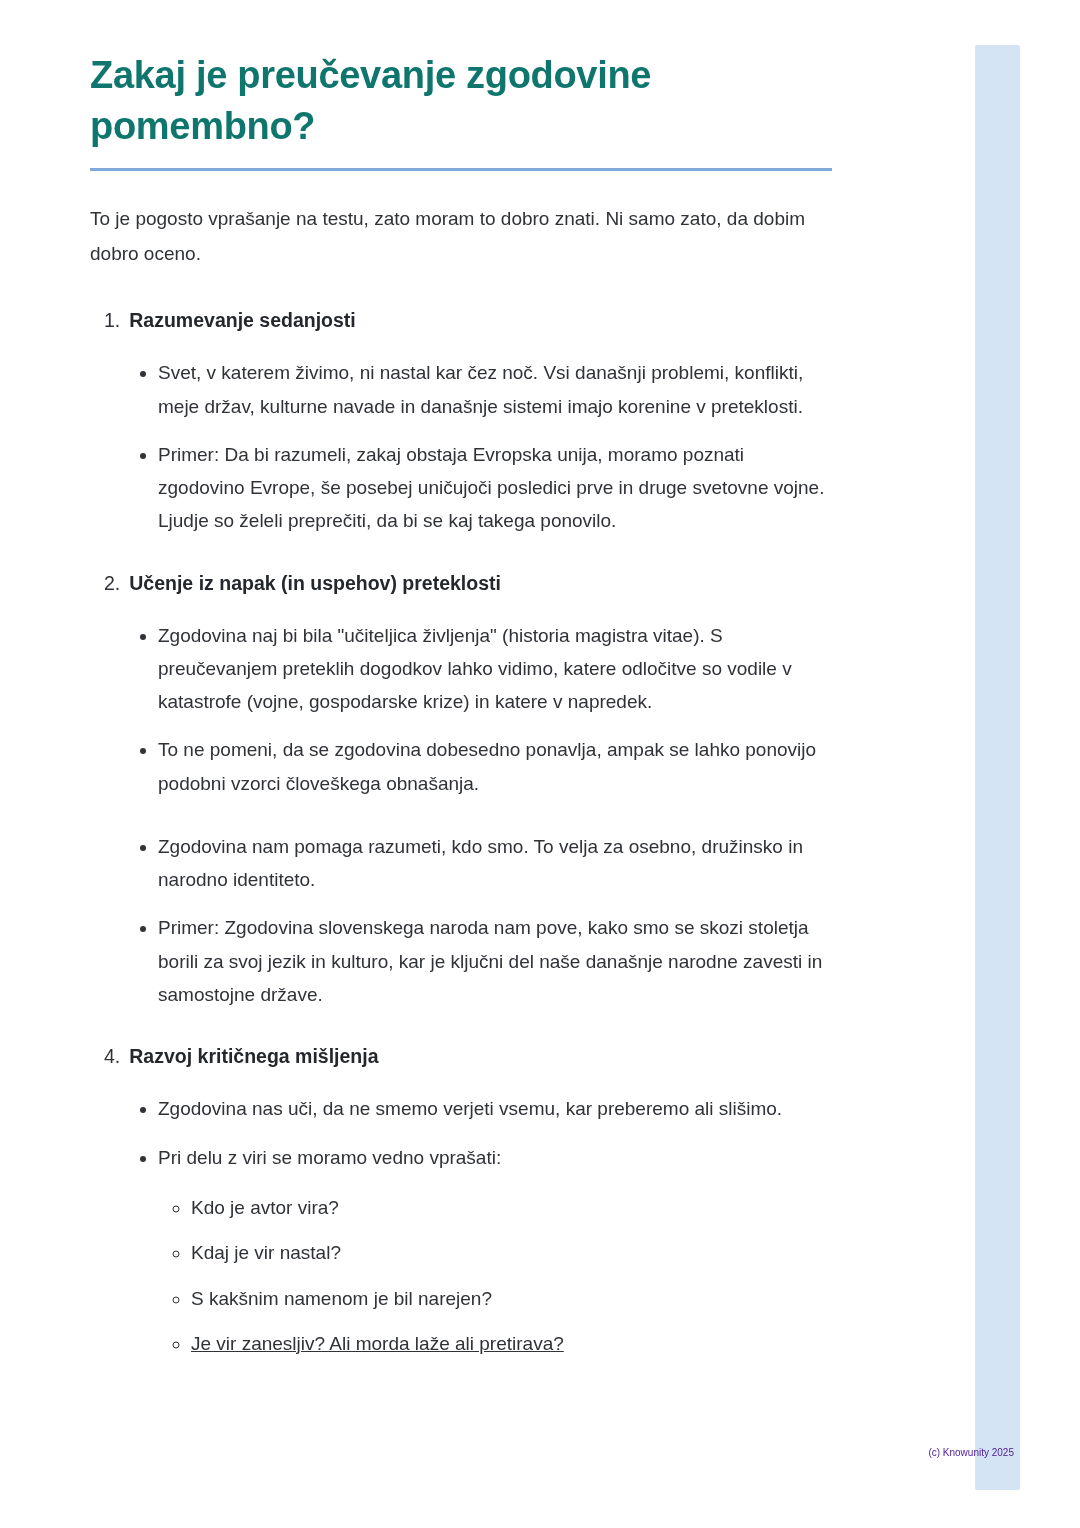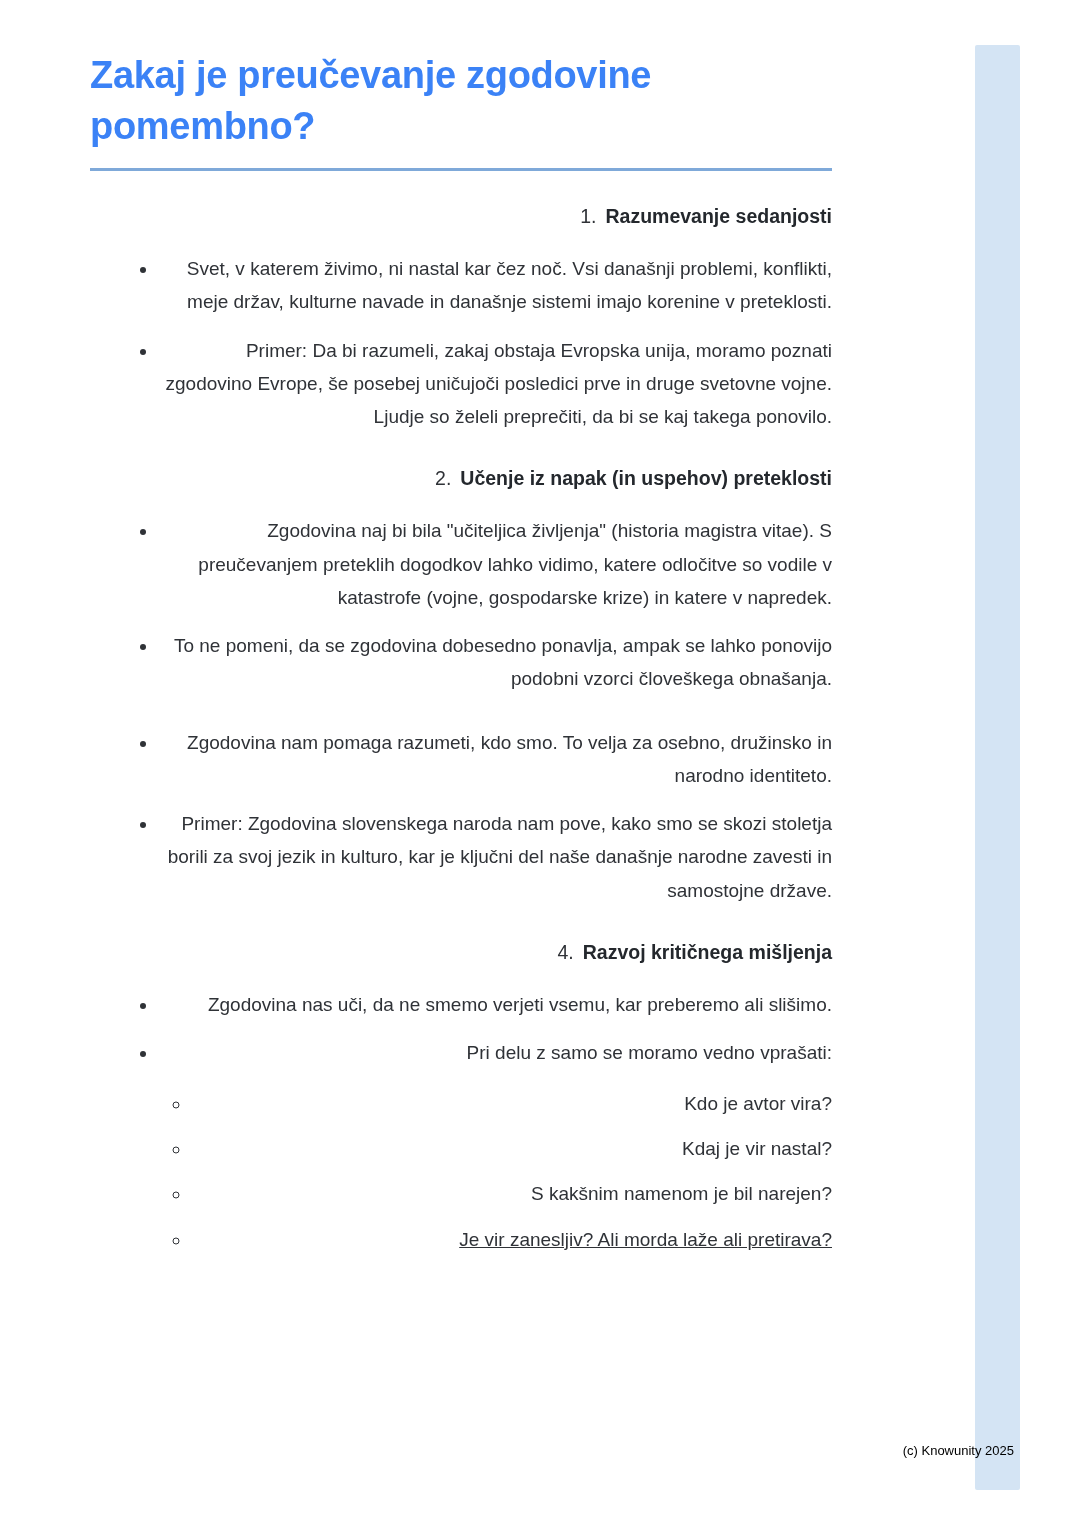--- a/index.html
+++ b/index.html
@@ -28,37 +28,36 @@
     left: 90px;
     top: 50px;
     width: 742px;
     z-index: 1;
   }
   h1.page-title {
     margin: 0;
     font-size: 38px;
     font-weight: 700;
     line-height: 1.34;
-    color: #3b82f6;
+    color: #0f766e;
     letter-spacing: -0.3px;
   }
   .title-rule {
     height: 3px;
     background: #7fa9d9;
     border: none;
     margin: 16px 0 30px 0;
   }
   .intro {
     font-size: 19px;
     line-height: 1.85;
     margin: 0 0 34px 0;
   }
   .section {
     margin-bottom: 30px;
-    text-align: right;
   }
   .section-heading {
     font-size: 19.5px;
     line-height: 1.6;
     padding-left: 14px;
     margin-bottom: 20px;
   }
   .section-heading .num {
     display: inline-block;
     margin-right: 9px;
@@ -93,35 +92,36 @@
   }
   ul.sub-list > li:last-child {
     margin-bottom: 0;
     text-decoration: underline;
   }
   .it { }
   .footer-credit {
     position: absolute;
     right: 66px;
     bottom: 70px;
-    font-size: 13px;
-    color: #000000;
+    font-size: 10px;
+    color: #4c1d95;
     z-index: 2;
   }
 </style>
 </head>
 <body>
 
 <div class="side-strip"></div>
 
 <div class="content">
 
   <h1 class="page-title">Zakaj je preučevanje zgodovine pomembno?</h1>
   <hr class="title-rule">
 
+  <p class="intro">To je pogosto vprašanje na testu, zato moram to dobro znati. Ni samo zato, da dobim dobro oceno.</p>
 
   <div class="section">
     <div class="section-heading">
       <span class="num">1.</span><span class="heading-text">Razumevanje sedanjosti</span>
     </div>
     <ul class="bullet-list">
       <li><span><span>Svet, v katerem živimo, ni nastal kar čez noč. Vsi današnji problemi, konflikti, meje držav, kulturne navade in današnje sistemi imajo korenine v preteklosti.</span></span></li>
       <li><span><span class="it">Primer</span><span>: Da bi razumeli, zakaj obstaja Evropska unija, moramo poznati zgodovino Evrope, še posebej uničujoči posledici prve in druge svetovne vojne. Ljudje so želeli preprečiti, da bi se kaj takega ponovilo.</span></span></li>
     </ul>
   </div>
@@ -143,21 +143,21 @@
     </ul>
   </div>
 
   <div class="section">
     <div class="section-heading">
       <span class="num">4.</span><span class="heading-text">Razvoj kritičnega mišljenja</span>
     </div>
     <ul class="bullet-list">
       <li><span><span>Zgodovina nas uči, da ne smemo verjeti vsemu, kar preberemo ali slišimo.</span></span></li>
       <li>
-        <span><span>Pri delu z samo se moramo vedno vprašati:</span></span>
+        <span><span>Pri delu z viri se moramo vedno vprašati:</span></span>
         <ul class="sub-list">
           <li>Kdo je avtor vira?</li>
           <li>Kdaj je vir nastal?</li>
           <li>S kakšnim namenom je bil narejen?</li>
           <li>Je vir zanesljiv? Ali morda laže ali pretirava?</li>
         </ul>
       </li>
     </ul>
   </div>
 

